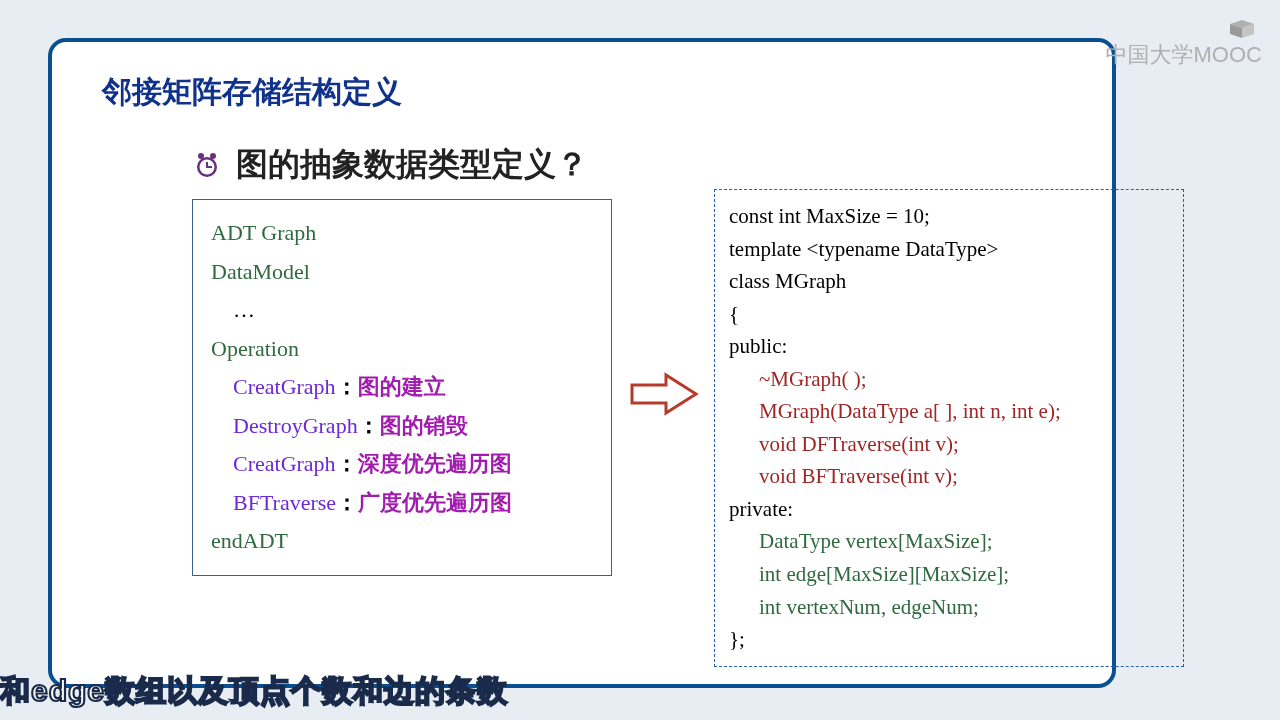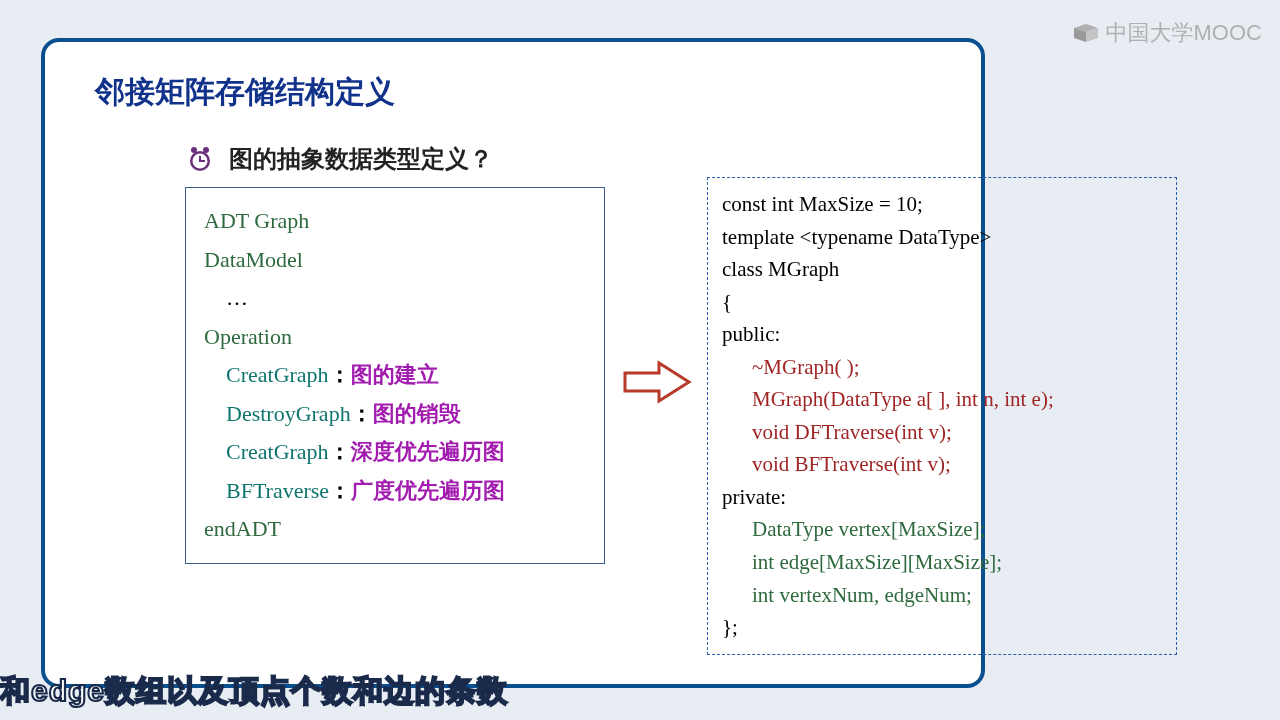--- a/index.html
+++ b/index.html
@@ -3,62 +3,63 @@
 <meta charset="utf-8">
 <style>
   * { box-sizing: border-box; margin: 0; padding: 0; }
   body {
     width: 1280px; height: 720px;
     background: #e8edf3;
     font-family: "Microsoft YaHei", "SimSun", sans-serif;
     position: relative; overflow: hidden;
   }
   .frame {
-    position: absolute; left: 41px; top: 38px;
-    width: 944px; height: 650px;
+    position: absolute; left: 48px; top: 38px;
+    width: 1068px; height: 650px;
     background: #fff;
     border: 4px solid #0a4f8f;
     border-radius: 18px;
     padding: 30px 48px 20px 50px;
   }
   .watermark {
     position: absolute; right: 18px; top: 18px;
-    display: flex; align-items: center;
+    display: flex; align-items: flex-end;
     color: #b0b0b0; font-size: 22px;
     z-index: 50;
+    flex-direction: column;
   }
   .watermark svg { margin-right: 6px; }
   .title {
     color: #11328b; font-weight: 700;
     font-size: 30px;
   }
   .subrow {
     margin-top: 30px; margin-left: 90px;
     display: flex; align-items: center;
   }
   .clock {
     color: #6a2f7a; margin-right: 14px;
     display: inline-flex;
   }
-  .subtitle { font-size: 24px; font-weight: 700; color: #222; }
+  .subtitle { font-size: 32px; font-weight: 700; color: #222; }
 
   .content { position: relative; margin-top: 12px; }
 
   .leftbox {
     position: absolute;
     left: 90px; top: 0;
     width: 420px;
     border: 1.5px solid #3a5f8f;
     padding: 14px 18px 14px 18px;
     font-family: "Times New Roman", "SimSun", serif;
     font-size: 22px;
     line-height: 1.75;
   }
   .leftbox .kw { color: #2f6a3f; }
-  .leftbox .op { color: #0f766e; }
+  .leftbox .op { color: #6d28d9; }
   .leftbox .desc { color: #a21caf; font-weight: 700; }
   .leftbox .colon { color: #000; font-weight: 700; }
   .leftbox .indent1 { padding-left: 22px; }
   .leftbox .indent2 { padding-left: 22px; }
 
   .arrow {
     position: absolute;
     left: 528px; top: 170px;
   }
 

